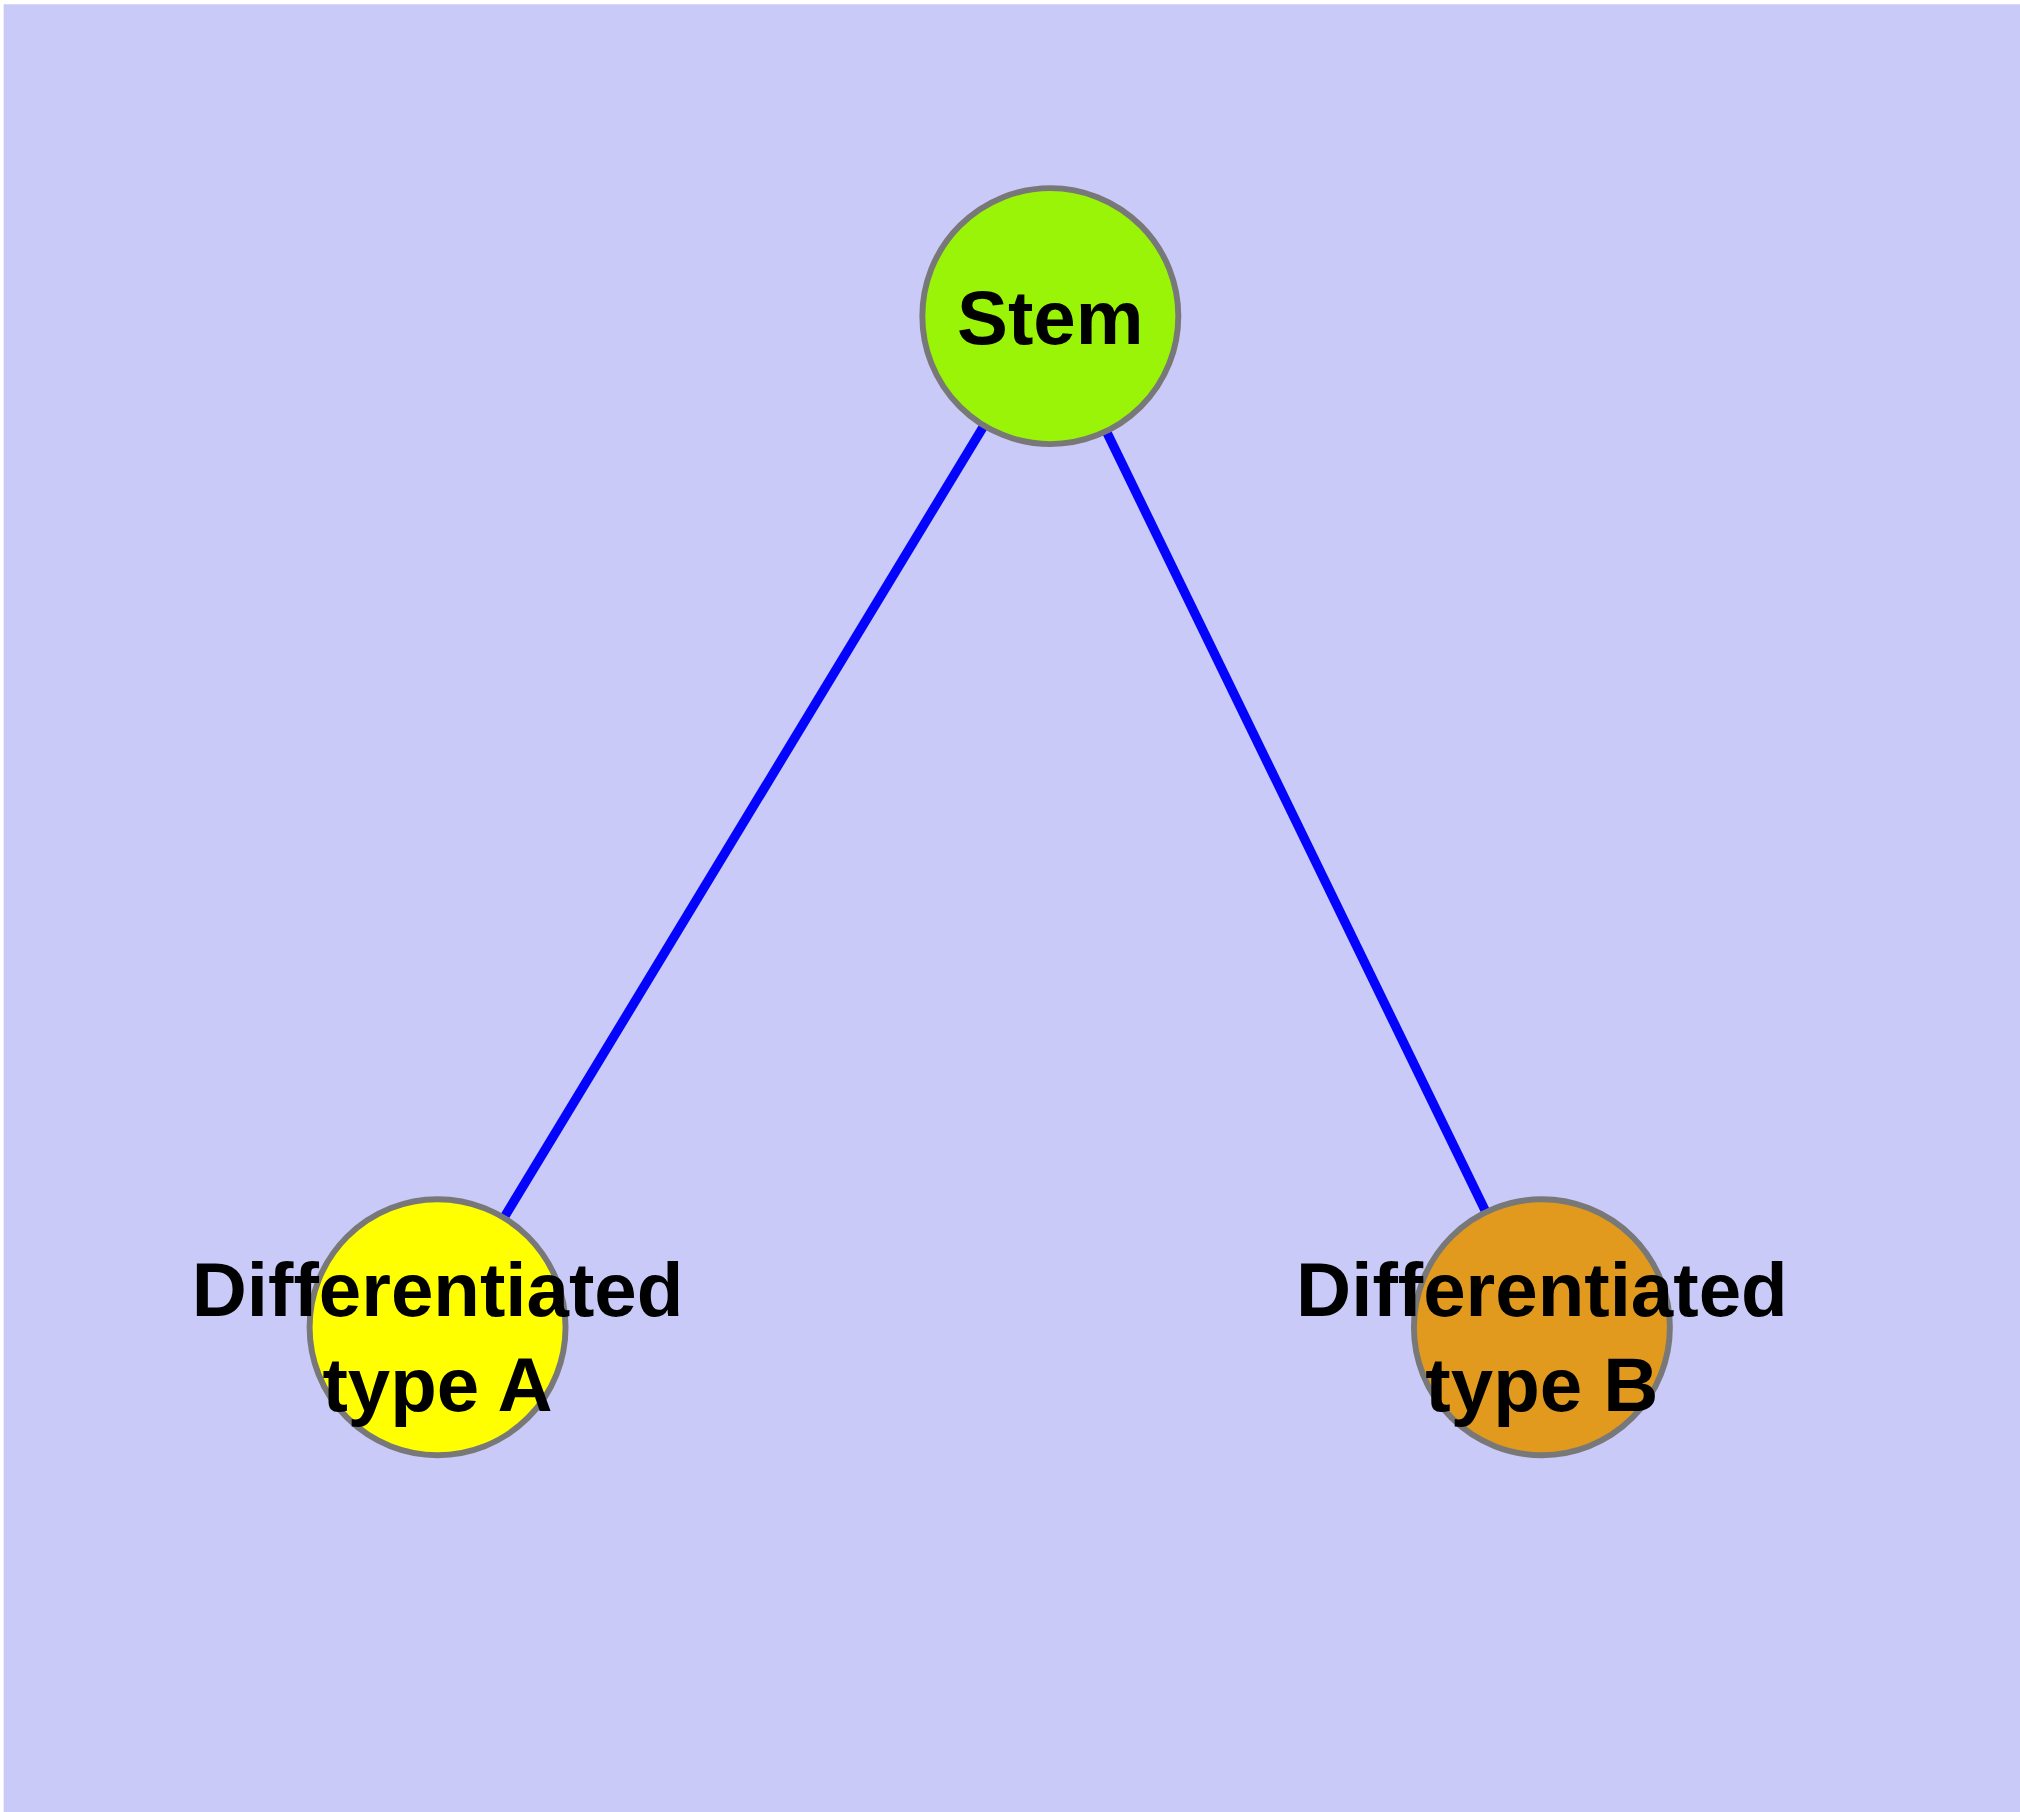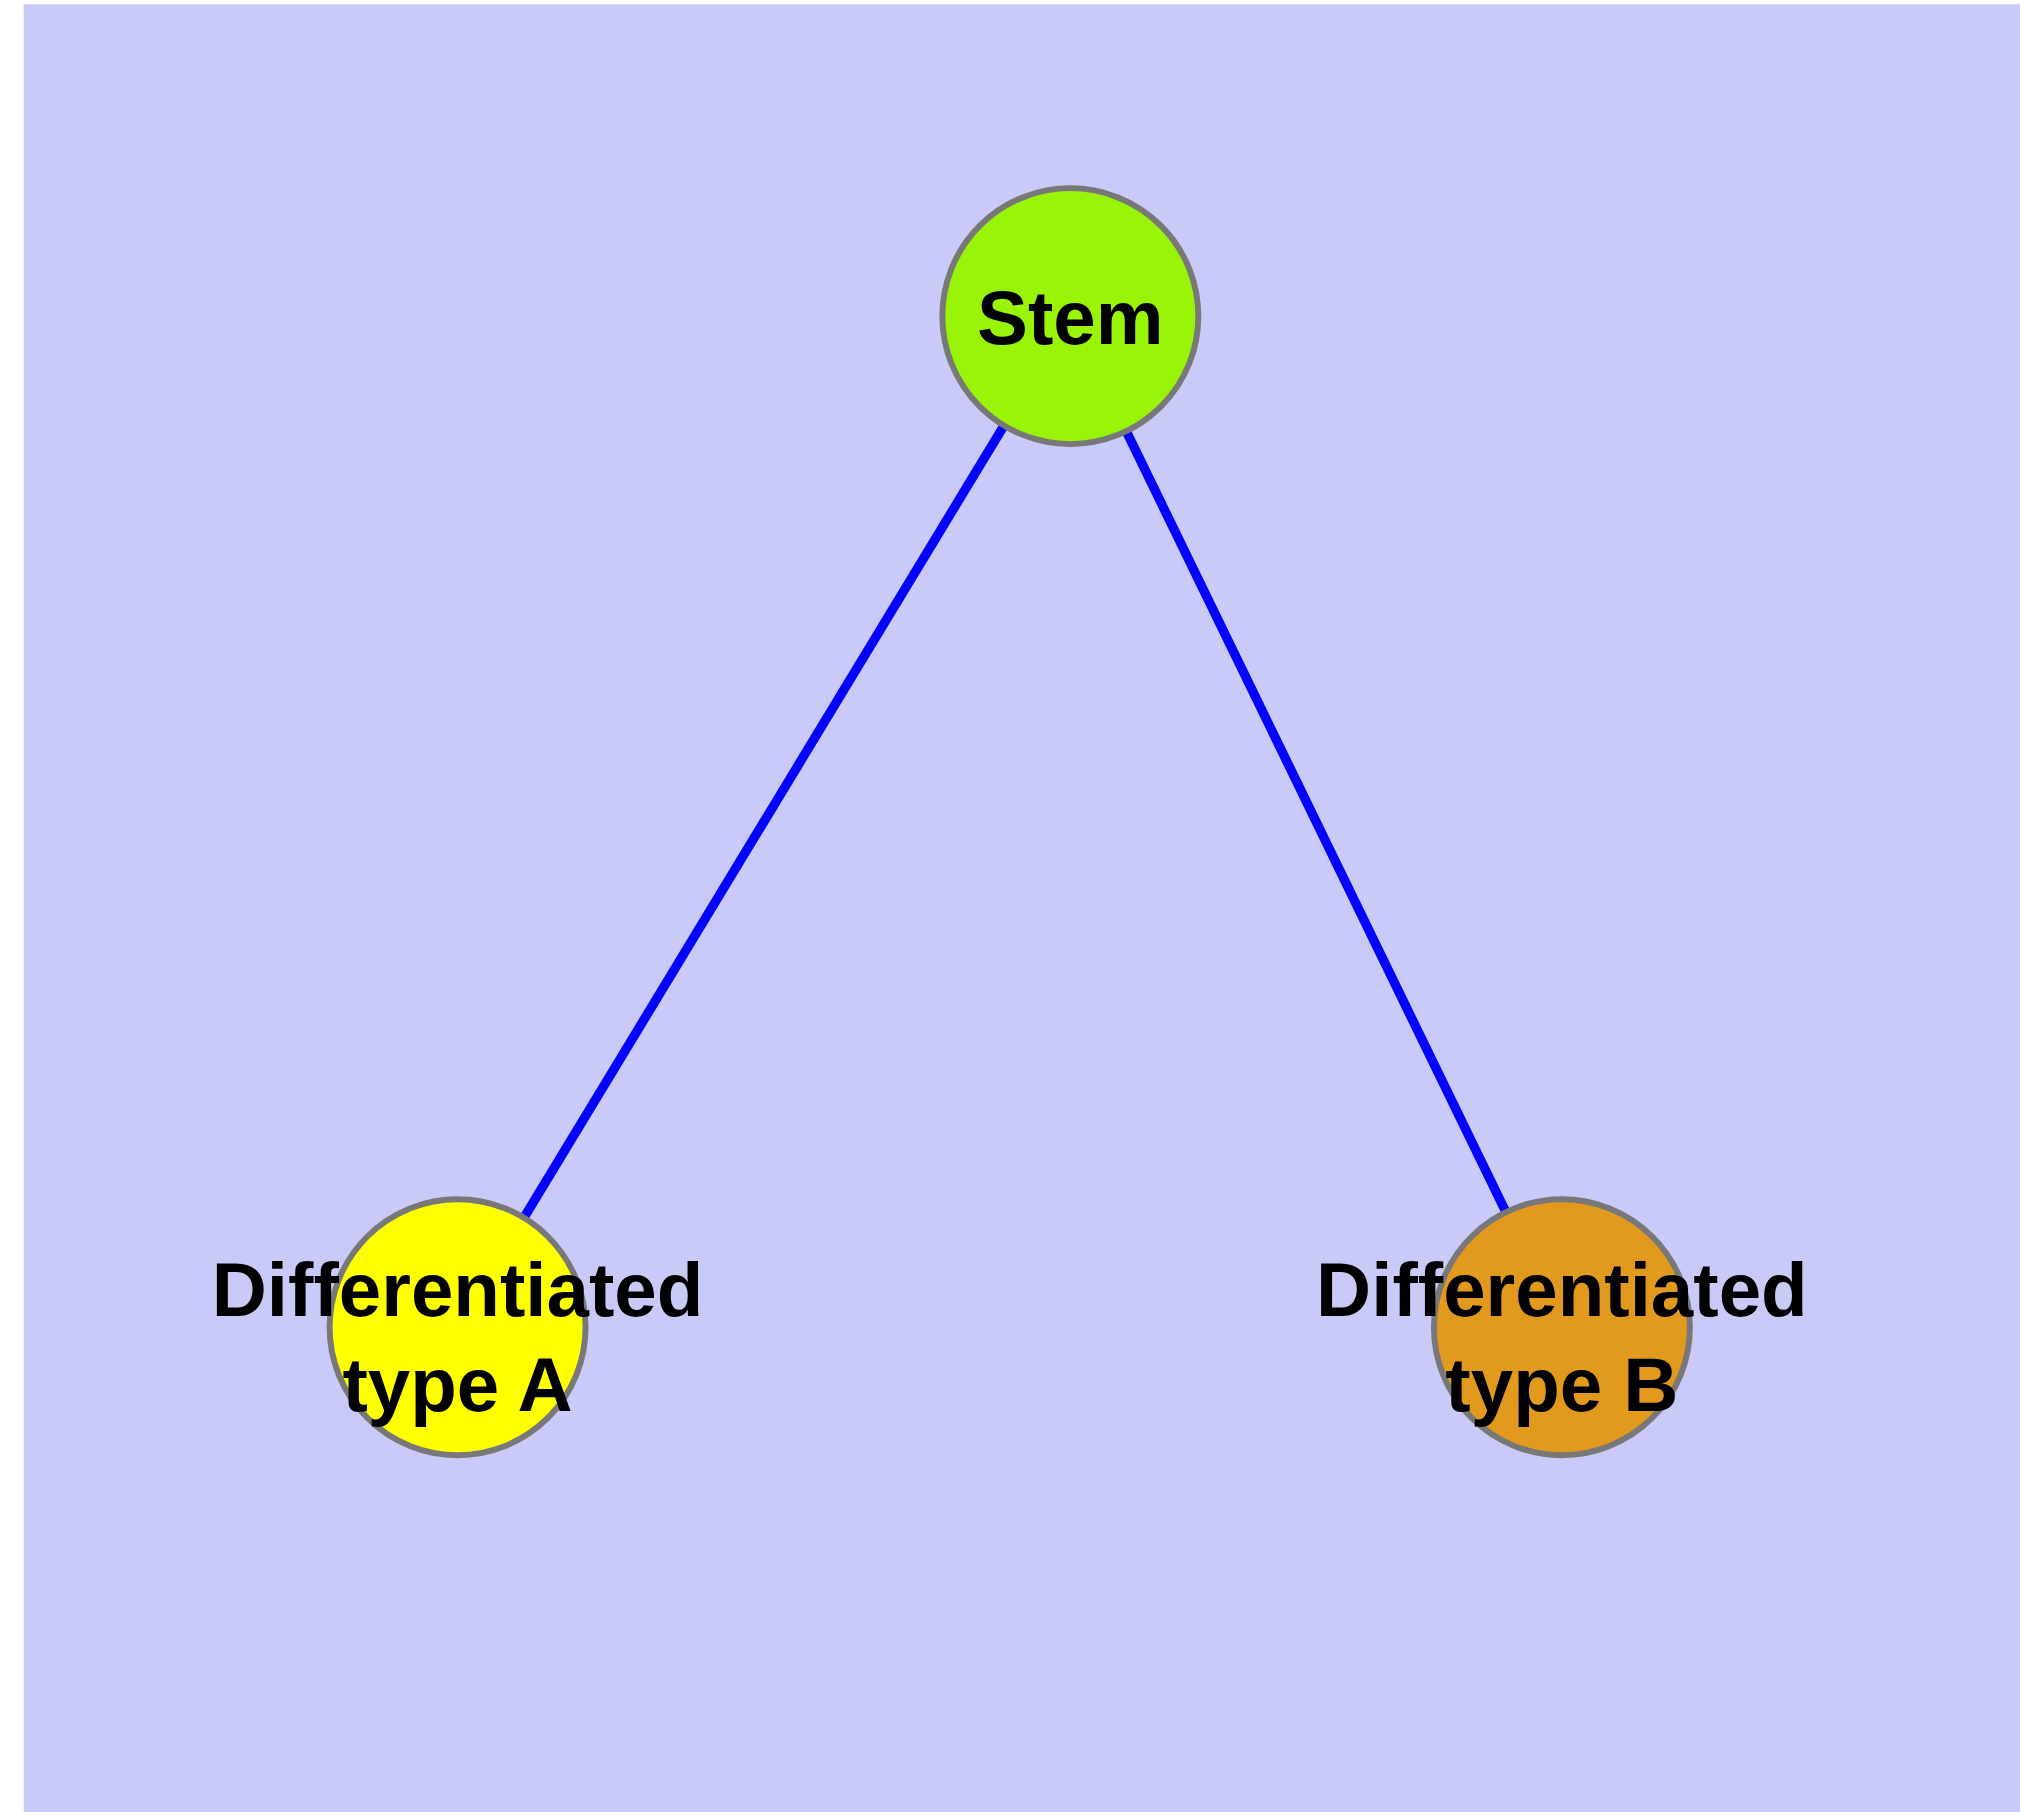--- a/index.html
+++ b/index.html
@@ -5,21 +5,20 @@
   html, body {
     margin: 0;
     padding: 0;
     background: #FFFFFF;
     font-family: "Liberation Sans", sans-serif;
   }
   #diagram-root {
     width: 1825px;
     height: 1812px;
     position: relative;
-    padding-left: 20px;
   }
   svg {
     display: block;
     width: 2021px;
     height: 1812px;
   }
   svg text {
     font-family: "Liberation Sans", "DejaVu Sans", sans-serif;
     font-weight: bold;
   }

